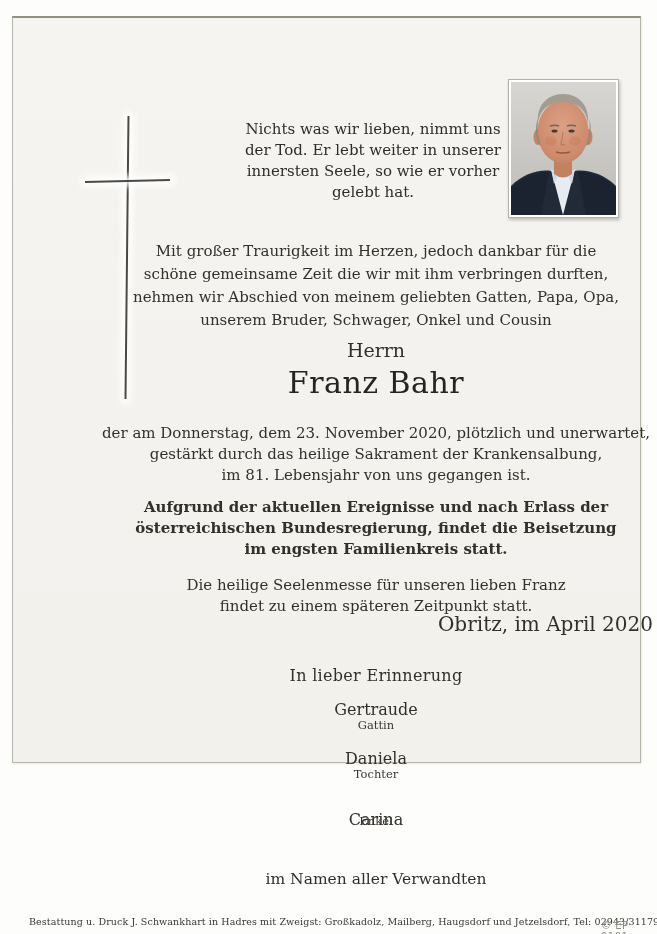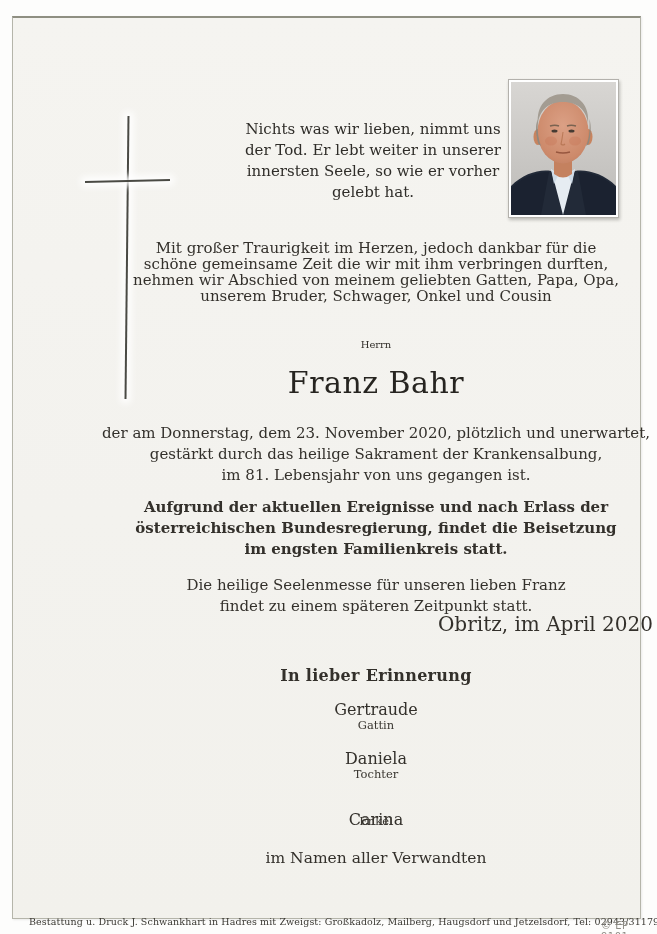--- a/index.html
+++ b/index.html
@@ -4,21 +4,21 @@
 <style>
   html,body{margin:0;padding:0;}
   body{
     width:657px;height:934px;
     background:#fdfdfc;
     font-family:"DejaVu Serif", serif;
     position:relative;
     overflow:hidden;
   }
   .card{
-    position:absolute;left:12px;top:16px;width:629px;height:903px;
+    position:absolute;left:12px;top:16px;width:629px;height:747px;
     background:linear-gradient(180deg,#f5f4f0 0%,#f3f2ee 55%,#f2f1ec 100%);
     border:1px solid #b5b5aa;
     border-top:2px solid #8f8f82;
     box-sizing:border-box;
     box-shadow:1px 1px 2px rgba(0,0,0,0.08);
   }
   
   .cross-v{
     position:absolute;left:113px;top:98px;width:2px;height:283px;
     background:#4a4a44;transform:rotate(0.6deg);
@@ -36,34 +36,34 @@
     box-shadow:1px 2px 3px rgba(60,58,52,0.3);
   }
   .photo svg{display:block;}
   
   .tblock{
     position:absolute;left:86px;width:554px;
     text-align:center;color:#33302b;
     white-space:pre-line;
   }
   .quote{left:133px;width:454px;top:101px;font-size:15px;line-height:21px;color:#2f2d29;}
-  .intro{top:222px;font-size:15px;line-height:16px;}
-  .salutation{top:321px;font-size:10px;}
+  .intro{top:222px;font-size:15px;line-height:23px;}
+  .salutation{top:321px;font-size:19px;}
   .name{top:349px;font-size:30px;line-height:32px;letter-spacing:0.5px;color:#262420;}
   .death{top:405px;font-size:15px;line-height:21px;}
   .burial{top:479px;font-size:15px;line-height:21px;font-weight:bold;}
   .mass{top:557px;font-size:15px;line-height:21px;}
   .dateline{top:594px;font-size:20px;text-align:right;}
-  .heading{top:648px;font-size:16px;font-weight:bold;letter-spacing:0.3px;}
+  .heading{top:648px;font-size:16px;font-weight:normal;letter-spacing:0.3px;}
   .m-name{font-size:16px;}
   .m-rel{font-size:11.5px;line-height:13px;color:#3a3731;}
   .m1n{top:682px;} .m1r{top:701px;}
   .m2n{top:731px;} .m2r{top:750px;}
   .m3n{top:792px;} .m3r{top:797px;}
-  .closing{top:831px;font-size:15.5px;text-align:center;}
+  .closing{top:852px;font-size:15.5px;text-align:center;}
   .footer{
     position:absolute;left:16px;width:621px;top:898px;
     text-align:center;font-size:9.5px;color:#3a3832;
     white-space:nowrap;letter-spacing:0.1px;
   }
   .print-mark{
     position:absolute;left:601px;top:920px;
     font-size:10px;color:#8e8c85;letter-spacing:0.5px;
     font-family:"DejaVu Sans", sans-serif;
   }

